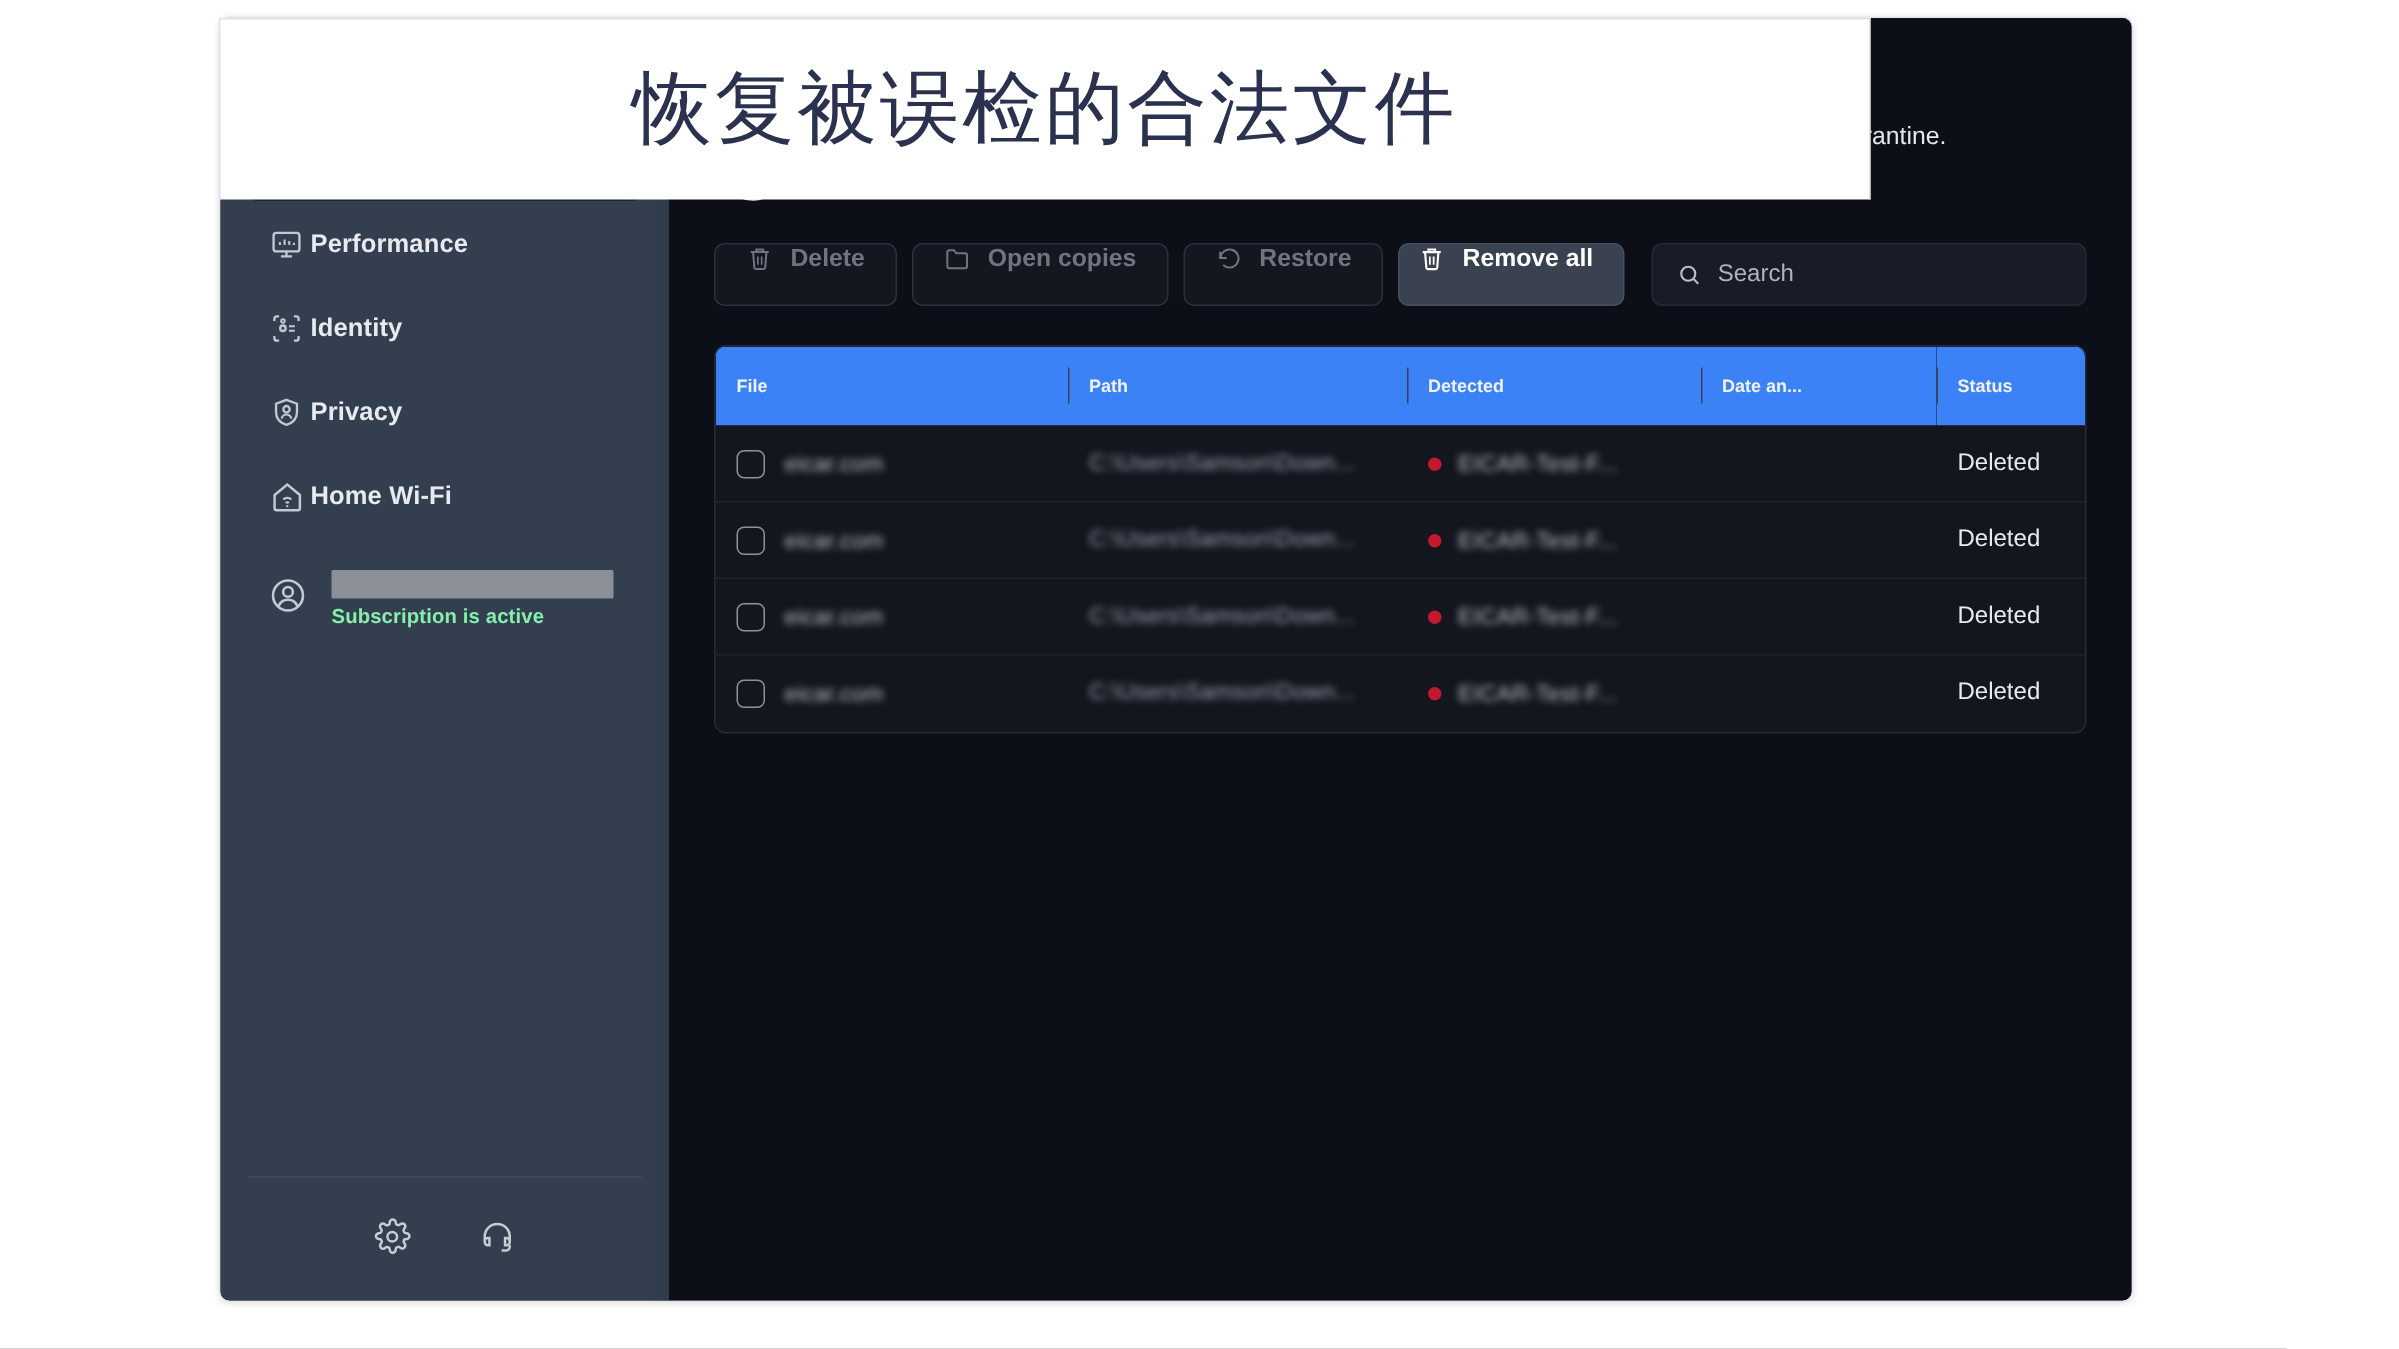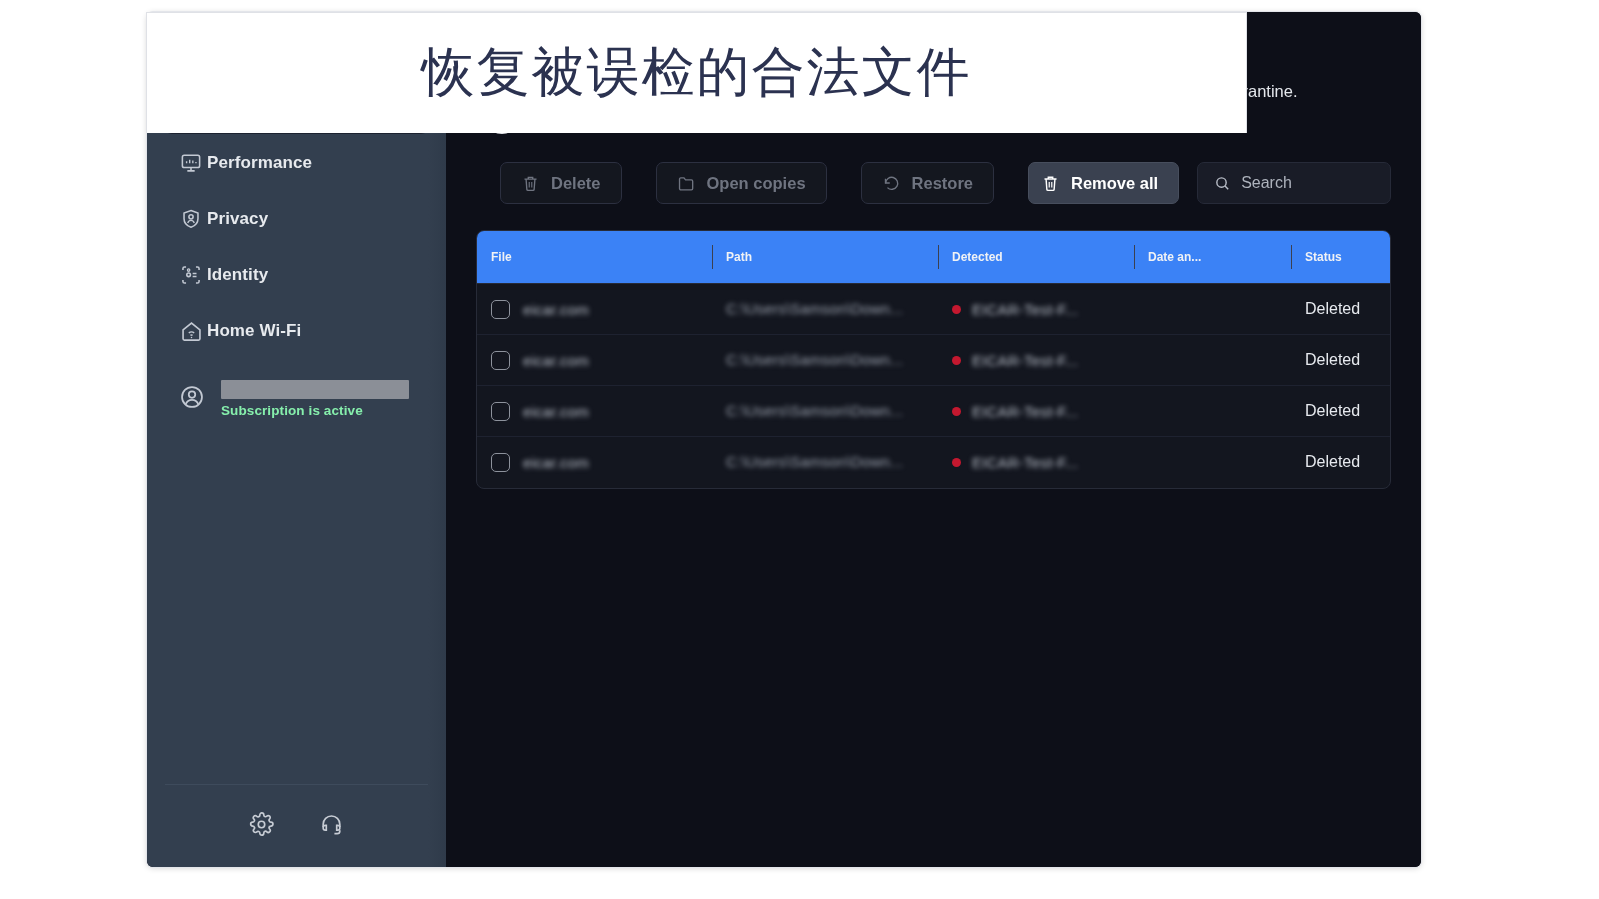--- a/index.html
+++ b/index.html
@@ -134,32 +134,31 @@
   }
 
   
   .toolbar {
     display: flex;
     align-items: center;
     gap: 10px;
     margin-top: 26px;
   }
   .tb-btn {
-    display: flex; align-items: center; gap: 11px;
+    display: flex; gap: 11px;
     height: 42px;
     padding: 0 20px;
     border-radius: 7px;
     border: 1px solid #2c3040;
     background: #14171f;
     color: #6f7480;
     font-size: 16.5px;
     font-weight: bold;
     cursor: pointer;
     white-space: nowrap;
-    margin-left: 24px;
   }
   .tb-btn .tb-ico { width: 19px; height: 19px; display:flex; align-items:center; justify-content:center; }
   .tb-btn.primary {
     background: #3a4150;
     border-color: #474e5d;
     color: #ffffff;
     padding-left: 12px;
   }
   .search-box {
     flex: 1 1 auto;
@@ -303,38 +302,38 @@
               <path d="M8 20.6h8M12 17v3.6"></path>
               <path d="M7.2 12.4v-2.2M10.6 12.4V8.4M14 12.4v-3M17.4 12.4v-1.6" stroke-width="1.5"></path>
             </svg>
           </span>
           <span class="nav-label">Performance</span>
         </div>
 
         <div class="nav-item">
           <span class="nav-icon">
             <svg viewBox="0 0 24 24" width="22" height="22" fill="none" stroke="currentColor" stroke-width="1.7">
-              <path d="M12 2.8 19.6 5.6v6.2c0 4.7-3.2 7.8-7.6 9.2-4.4-1.4-7.6-4.5-7.6-9.2V5.6z"></path>
-              <circle cx="12" cy="9.6" r="2.3"></circle>
-              <path d="M8.4 16.4c.7-1.9 2-2.9 3.6-2.9s2.9 1 3.6 2.9" stroke-width="1.5"></path>
-            </svg>
-          </span>
-          <span class="nav-label">Privacy</span>
-        </div>
-
-        <div class="nav-item">
-          <span class="nav-icon">
-            <svg viewBox="0 0 24 24" width="22" height="22" fill="none" stroke="currentColor" stroke-width="1.7">
               <path d="M6.6 3.2H5a1.8 1.8 0 0 0-1.8 1.8v1.6M17.4 3.2H19A1.8 1.8 0 0 1 20.8 5v1.6M6.6 20.8H5A1.8 1.8 0 0 1 3.2 19v-1.6M17.4 20.8H19a1.8 1.8 0 0 0 1.8-1.8v-1.6"></path>
               <circle cx="9.4" cy="11.8" r="2"></circle>
               <path d="M13.8 10.4h4.2M13.8 13.6h4.2" stroke-width="1.5"></path>
               <circle cx="9.4" cy="6.6" r="1.3" stroke-width="1.4"></circle>
             </svg>
           </span>
           <span class="nav-label">Identity</span>
+        </div>
+
+        <div class="nav-item">
+          <span class="nav-icon">
+            <svg viewBox="0 0 24 24" width="22" height="22" fill="none" stroke="currentColor" stroke-width="1.7">
+              <path d="M12 2.8 19.6 5.6v6.2c0 4.7-3.2 7.8-7.6 9.2-4.4-1.4-7.6-4.5-7.6-9.2V5.6z"></path>
+              <circle cx="12" cy="9.6" r="2.3"></circle>
+              <path d="M8.4 16.4c.7-1.9 2-2.9 3.6-2.9s2.9 1 3.6 2.9" stroke-width="1.5"></path>
+            </svg>
+          </span>
+          <span class="nav-label">Privacy</span>
         </div>
 
         <div class="nav-item">
           <span class="nav-icon">
             <svg viewBox="0 0 24 24" width="23" height="23" fill="none" stroke="currentColor" stroke-width="1.7">
               <path d="M3.2 10.4 12 3.2l8.8 7.2v9.2a1.4 1.4 0 0 1-1.4 1.4H4.6a1.4 1.4 0 0 1-1.4-1.4z"></path>
               <path d="M9.2 13.6a4 4 0 0 1 5.6 0M10.9 16a1.7 1.7 0 0 1 2.2 0" stroke-width="1.5"></path>
               <circle cx="12" cy="18.2" r=".8" fill="currentColor" stroke="none"></circle>
             </svg>
           </span>

